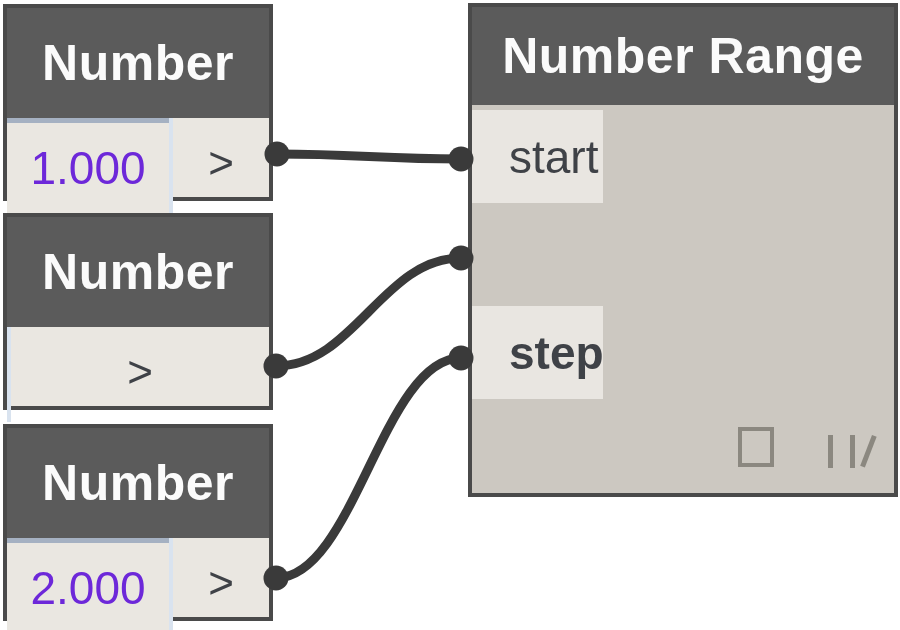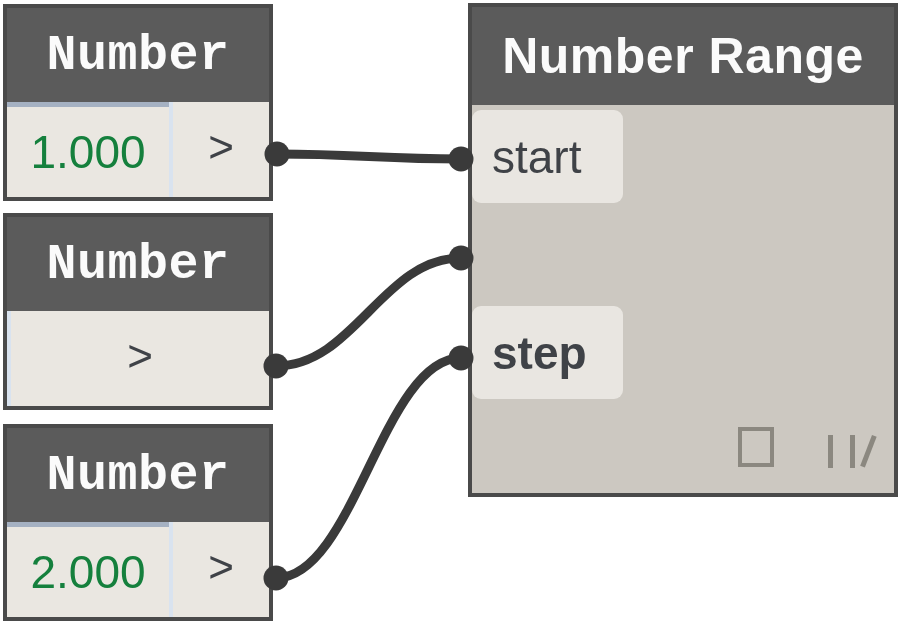--- a/index.html
+++ b/index.html
@@ -9,41 +9,41 @@
   }
   
   .node{position:absolute;box-sizing:border-box;border:4px solid var(--border-col);z-index:1;}
   .node-header{
     background:var(--header-col);color:#fbfbfb;font-weight:bold;
     display:flex;align-items:center;justify-content:center;
     font-size:50px;letter-spacing:0.5px;
   }
   
   .num-node{left:3px;width:270px;height:197px;background:var(--light-col);}
-  .num-node .node-header{height:94px;font-family:Liberation Mono, monospace;}
+  .num-node .node-header{height:110px;}
   .num-body{display:flex;height:95px;}
   .value-box{
     width:162px;box-sizing:border-box;border-top:5px solid #a5b1c2;
     background:var(--light-col);display:flex;align-items:center;justify-content:center;
-    font-size:46px;color:#15803d;
+    font-size:46px;color:#6d28d9;
   }
   .vsep{width:4px;background:#d9e3ef;}
   .chevron{
     flex:1;display:flex;align-items:center;justify-content:center;
     font-size:44px;color:#3f4247;padding-bottom:6px;
   }
   
   .range-node{left:468px;top:3px;width:430px;height:494px;background:var(--body-col);}
   .range-node .node-header{height:98px;}
   .range-body{position:relative;height:388px;}
   .port{
     position:absolute;background:var(--port-col);color:#3f4247;
     font-size:46px;display:flex;align-items:center;height:93px;box-sizing:border-box;
   }
-  .port.in{left:0;width:151px;padding-left:20px;border-radius:9px;}
+  .port.in{left:0;width:131px;padding-left:37px;}
   .port.out{right:0;width:122px;justify-content:center;}
   .port-start{top:5px;}
   .port-end{top:103px;}
   .port-step{top:201px;font-weight:bold;}
   .port-seq{top:5px;}
   
   .preview-box{
     position:absolute;left:266px;top:322px;width:28px;height:32px;
     border:4px solid var(--icon-col);background:transparent;
   }

